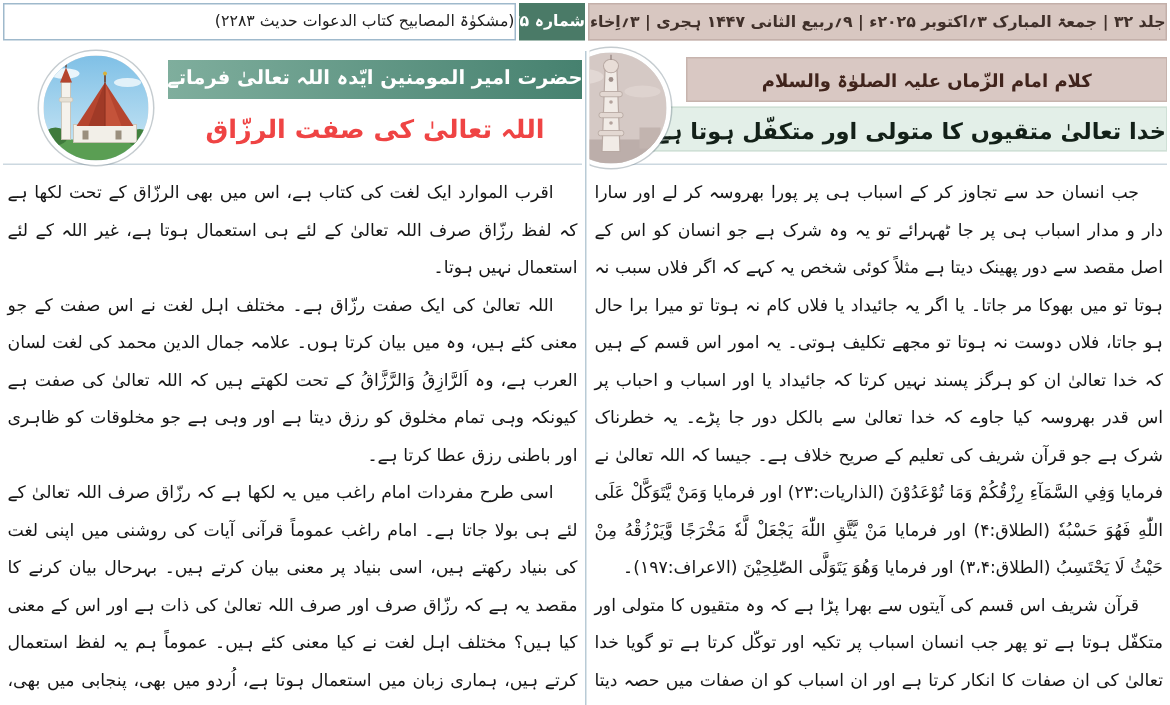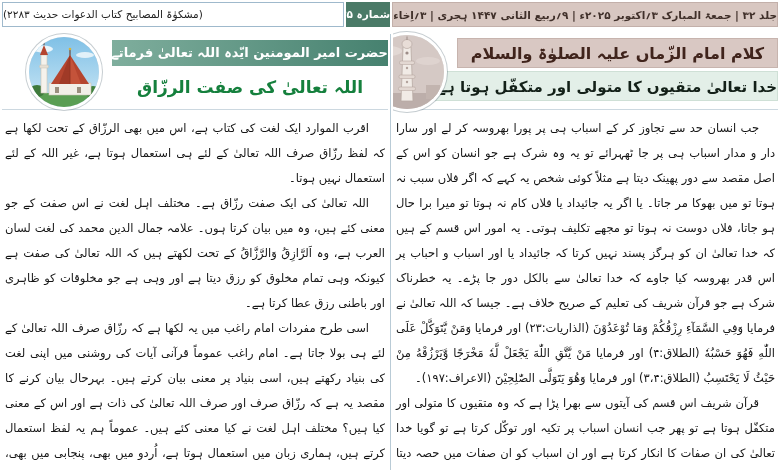--- a/index.html
+++ b/index.html
@@ -12,48 +12,48 @@
             display:flex; flex-direction:row; gap:2px; }
   .date-strip { width:386px; background:#d8c7c1; color:#40302a;
                 font-size:10.5px; font-weight:bold; line-height:25px;
                 text-align:center; white-space:nowrap; overflow:hidden;
                 border:1px solid #c3b0aa; }
   .issue-badge { width:44px; background:#4a7a67; color:#ffffff;
                  font-size:10.5px; font-weight:bold; line-height:25px;
                  text-align:center; white-space:nowrap; overflow:hidden; }
   .hadith-box { flex:1; background:#ffffff; border:1px solid #9fb9cc;
                 color:#222222; font-size:10.5px; line-height:23px;
-                text-align:left; white-space:nowrap; overflow:hidden; }
+                text-align:right; white-space:nowrap; overflow:hidden; }
 
   
   .columns { position:absolute; top:30px; bottom:0; right:2px; left:2px;
              display:flex; flex-direction:row; }
   .divider { width:1px; background:#b9cbd6; margin:4px 2px 0 2px; }
   .col { position:relative; overflow:hidden; }
   .col-first { width:385px; }   
   .col-second { flex:1; }       
 
   
   .kicker-pink { margin-top:8px; margin-left:64px; height:30px; line-height:30px;
                  background:#d9c8c3; border:1px solid #c7b4ae;
-                 color:#40241c; font-size:16px; font-weight:bold;
+                 color:#40241c; font-size:12px; font-weight:bold;
                  text-align:center; white-space:nowrap; overflow:hidden; }
   .title-mint { margin-top:3px; height:30px; line-height:30px;
                 background:#e3efe8; border:1px solid #cfe0d6;
                 color:#132018; font-size:15px; font-weight:bold;
                 text-align:center; padding-left:56px;
                 white-space:nowrap; overflow:hidden; }
 
   
   .kicker-teal { margin-top:10px; margin-left:110px; height:26px; line-height:26px;
                  background:linear-gradient(to left, #46816f, #7fae9d);
                  color:#ffffff; font-size:13px; font-weight:bold;
                  text-align:center; white-space:nowrap; overflow:hidden; }
   .title-plain { margin-top:7px; margin-left:110px; height:28px; line-height:28px;
-                 color:#15803d; font-size:17px; font-weight:bold;
+                 color:#ef4444; font-size:17px; font-weight:bold;
                  text-align:center; white-space:nowrap; overflow:hidden; }
 
   
   .body-text { margin-top:8px; border-top:1px solid #ccd8e0; padding:6px 3px 0 3px;
                color:#161616; font-size:11.5px; line-height:25px;
                text-align:justify; }
   .body-text p { text-indent:16px; }
 
   
   .photo-circle { position:absolute; border-radius:50%; overflow:hidden;

